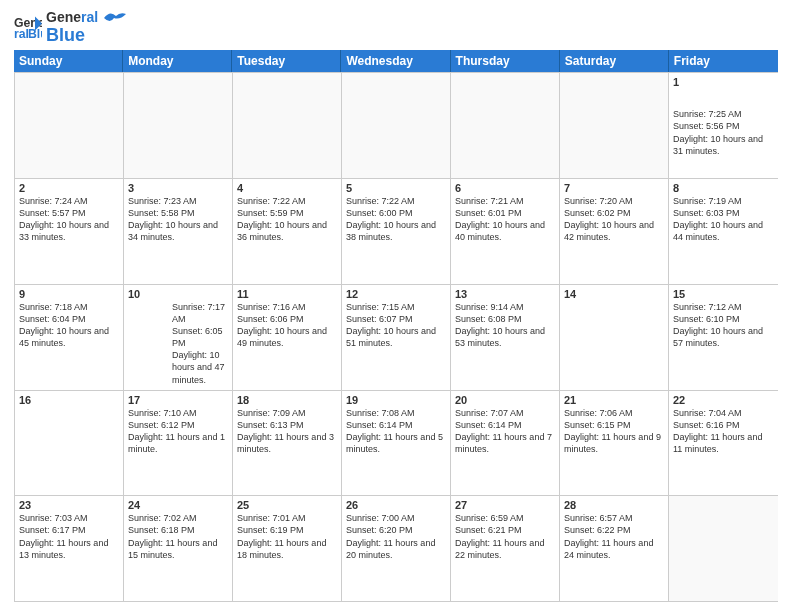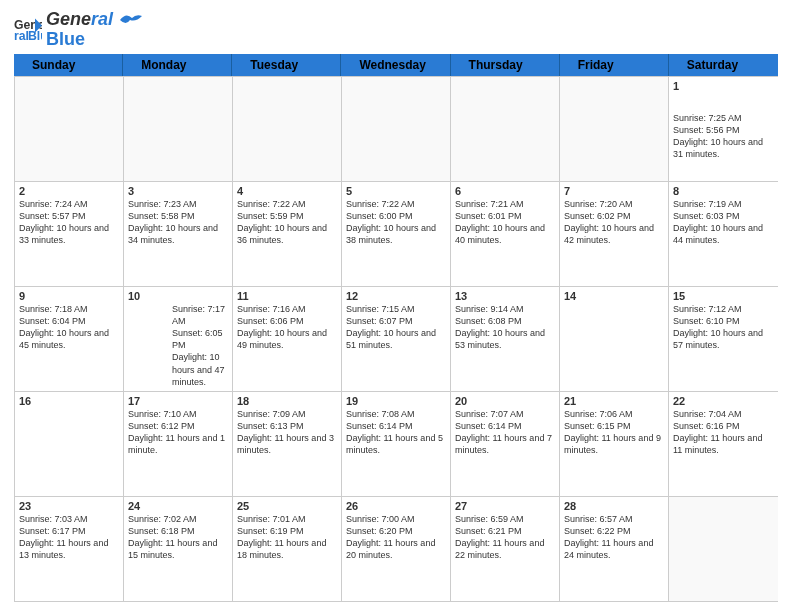--- a/index.html
+++ b/index.html
@@ -49,24 +49,24 @@
       flex: 1;
       display: flex;
       flex-direction: column;
     }
     .cal-header {
       display: grid;
       grid-template-columns: repeat(7, 1fr);
       background: #2a7bd4;
     }
     .cal-header-cell {
-      color: #000000;
+      color: #ffffff;
       font-size: 12px;
       font-weight: bold;
-      padding: 4px 18px;
+      padding: 4px 5px;
       text-align: left;
       border-right: 1px solid #1a5fa0;
     }
     .cal-header-cell:last-child { border-right: none; }
     .cal-body {
       flex: 1;
       display: grid;
       grid-template-rows: repeat(5, 1fr);
       border-left: 1px solid #ccc;
       border-top: 1px solid #ccc;
@@ -105,21 +105,21 @@
 <div class="page">
   <div class="header">
     <div class="logo">
       <svg class="logo-icon" viewBox="0 0 32 32">
         <text x="0" y="16" font-size="14" font-weight="bold" fill="#333">Gene</text>
         <text x="0" y="28" font-size="14" font-weight="bold" fill="#2a7bd4">ral</text>
         <polygon points="24,4 32,12 24,20" fill="#2a7bd4"></polygon>
         <text x="16" y="28" font-size="14" font-weight="bold" fill="#2a7bd4">Blue</text>
       </svg>
       <div>
-        <div style="font-size:18px;font-weight:bold;color:#333;line-height:1.1;font-style:italic;">
+        <div style="font-size:14px;font-weight:bold;color:#333;line-height:1.1;">
           <span style="color:#333;">Gene<span style="color:#2a7bd4;">ral</span></span>
           <svg width="22" height="16" viewBox="0 0 22 16" style="vertical-align:middle;margin:0 2px;">
             <path d="M0,8 Q6,0 12,6 Q16,2 22,4 Q16,10 10,8 Q6,14 0,8Z" fill="#2a7bd4"></path>
           </svg>
         </div>
         <div style="font-size:18px;font-weight:bold;color:#2a7bd4;line-height:1.0;">Blue</div>
       </div>
     </div>
     <div class="title-block">
       <div class="month-title"></div>
@@ -127,22 +127,22 @@
     </div>
   </div>
 
   <div class="calendar">
     <div class="cal-header">
     <div class="cal-header-cell">Sunday</div>
         <div class="cal-header-cell">Monday</div>
         <div class="cal-header-cell">Tuesday</div>
         <div class="cal-header-cell">Wednesday</div>
         <div class="cal-header-cell">Thursday</div>
+        <div class="cal-header-cell">Saturday</div>
         <div class="cal-header-cell">Friday</div>
-        <div class="cal-header-cell">Saturday</div>
       </div>
     <div class="cal-body">
     <div class="cal-row">
           <div class="cal-cell empty"></div>
           <div class="cal-cell empty"></div>
           <div class="cal-cell empty"></div>
           <div class="cal-cell empty"></div>
           <div class="cal-cell empty"></div>
           <div class="cal-cell empty"></div>
           <div class="cal-cell">

